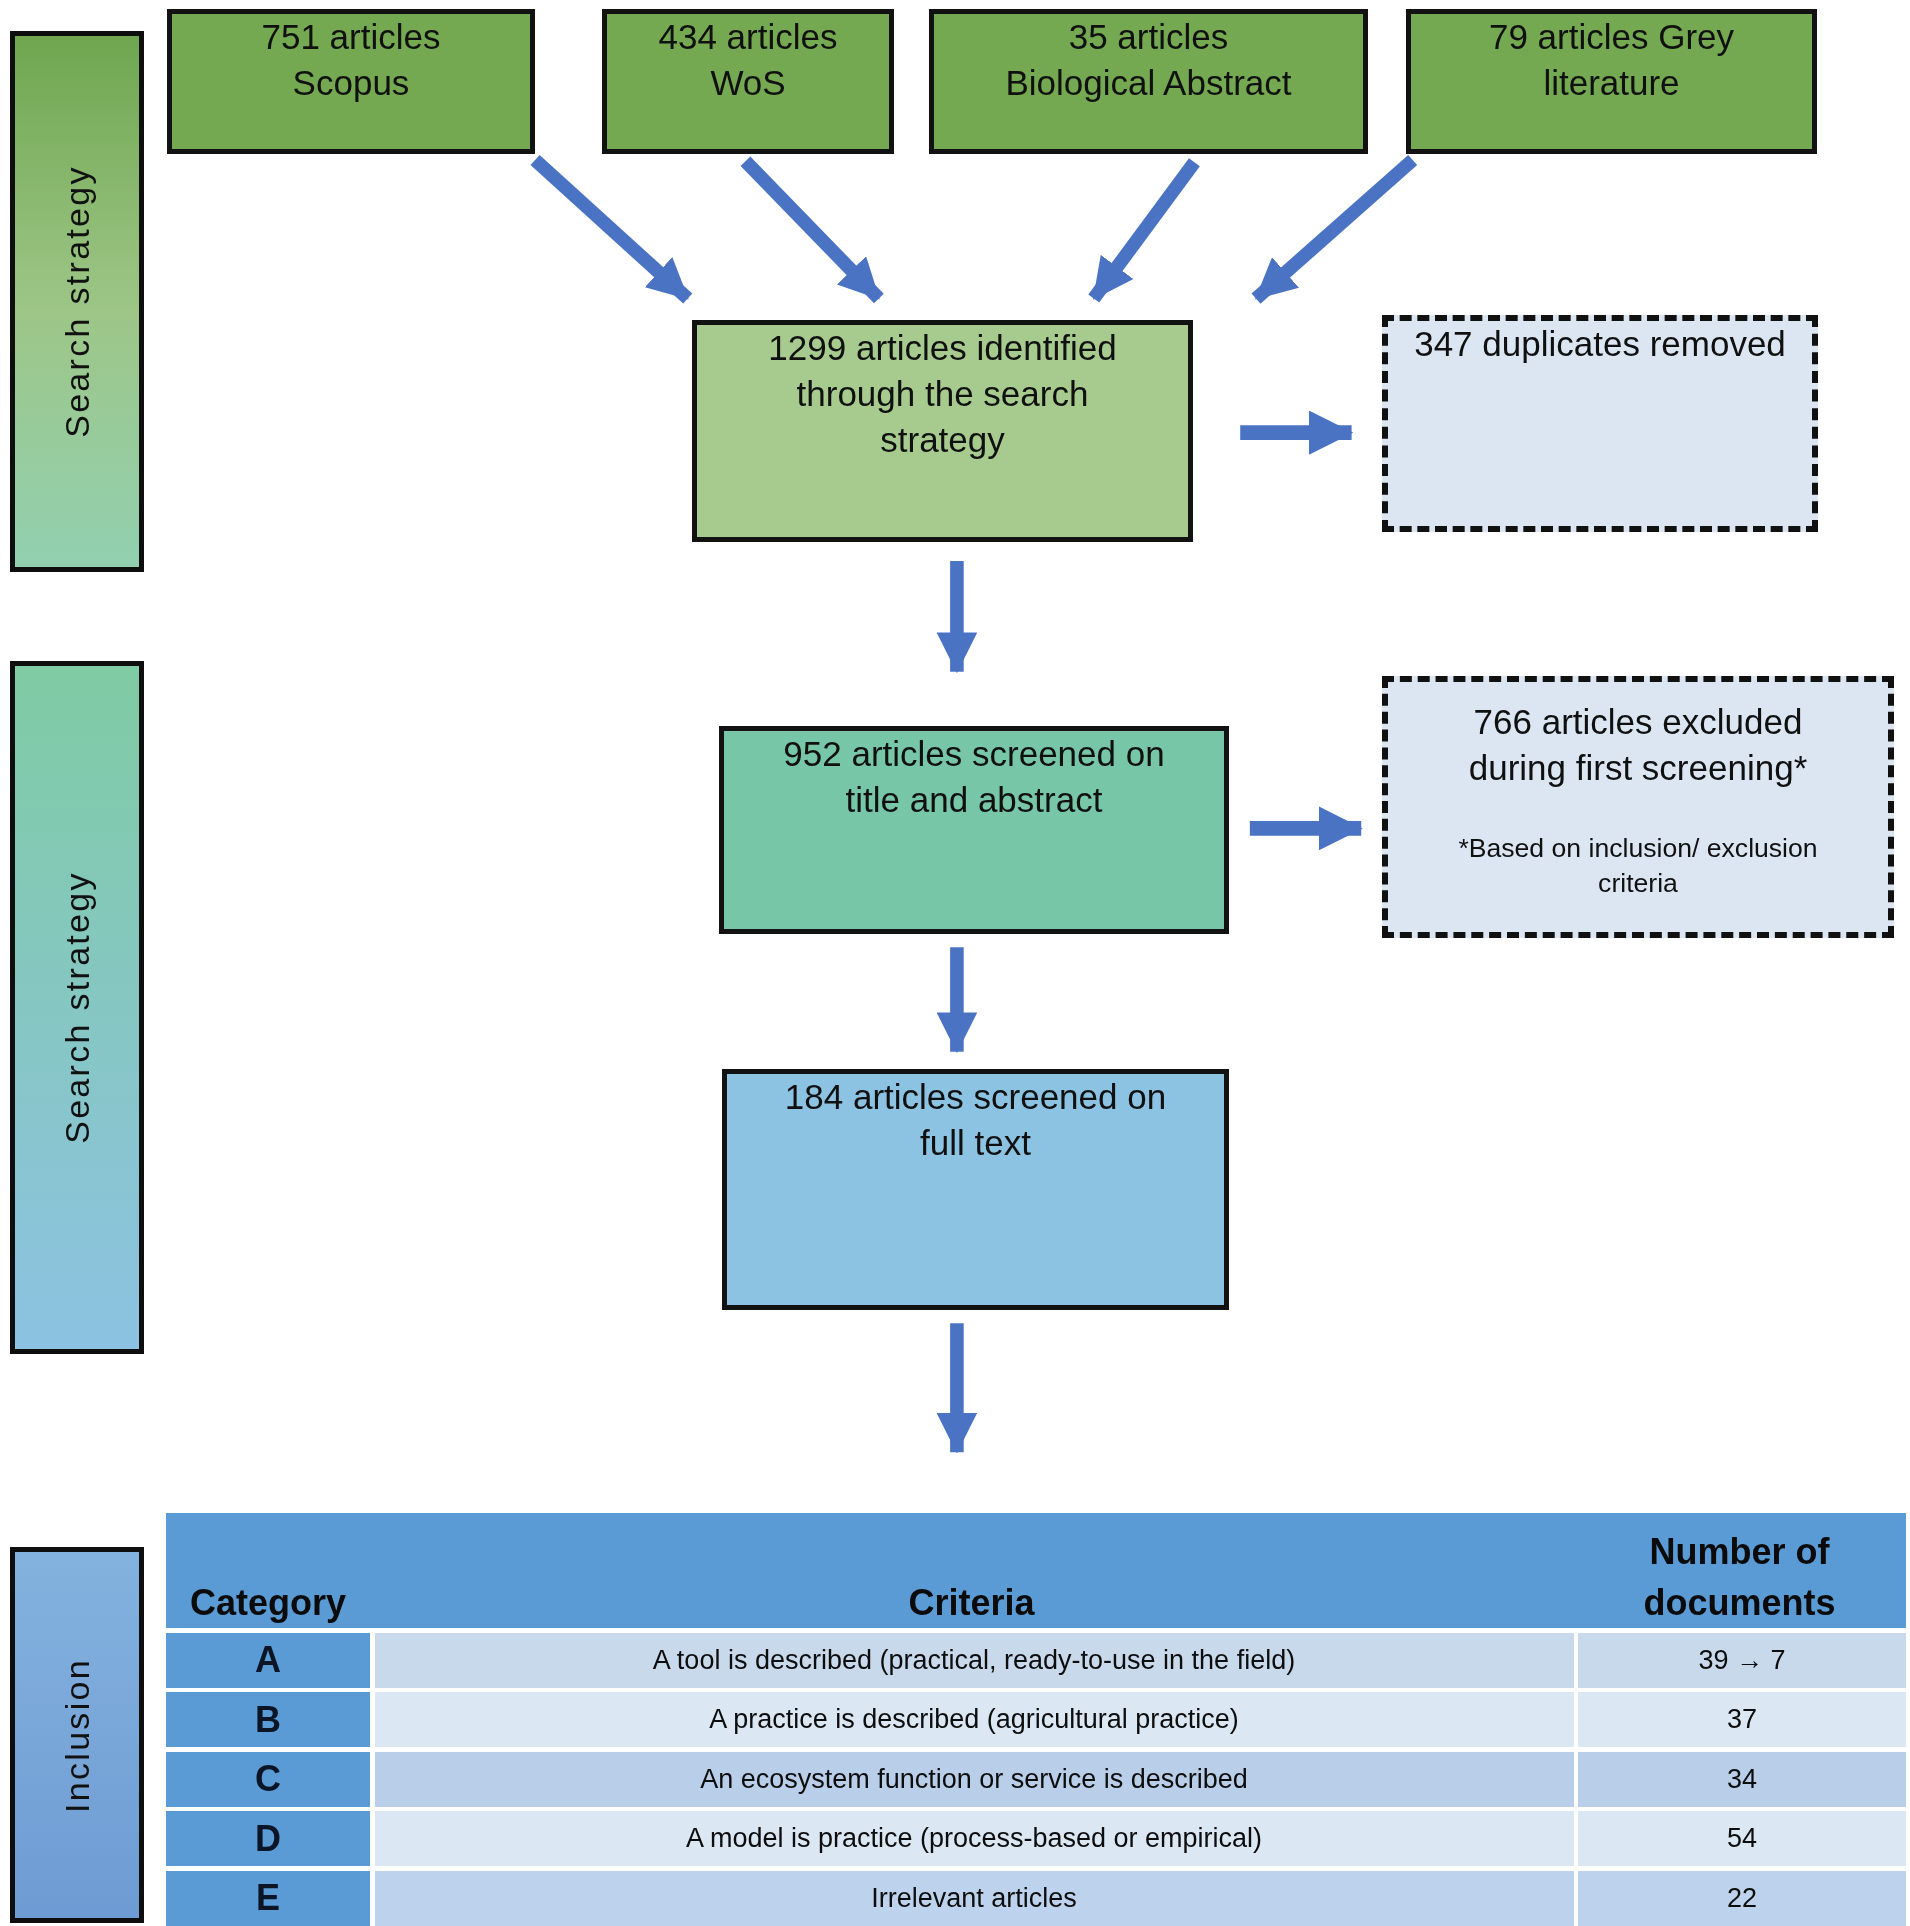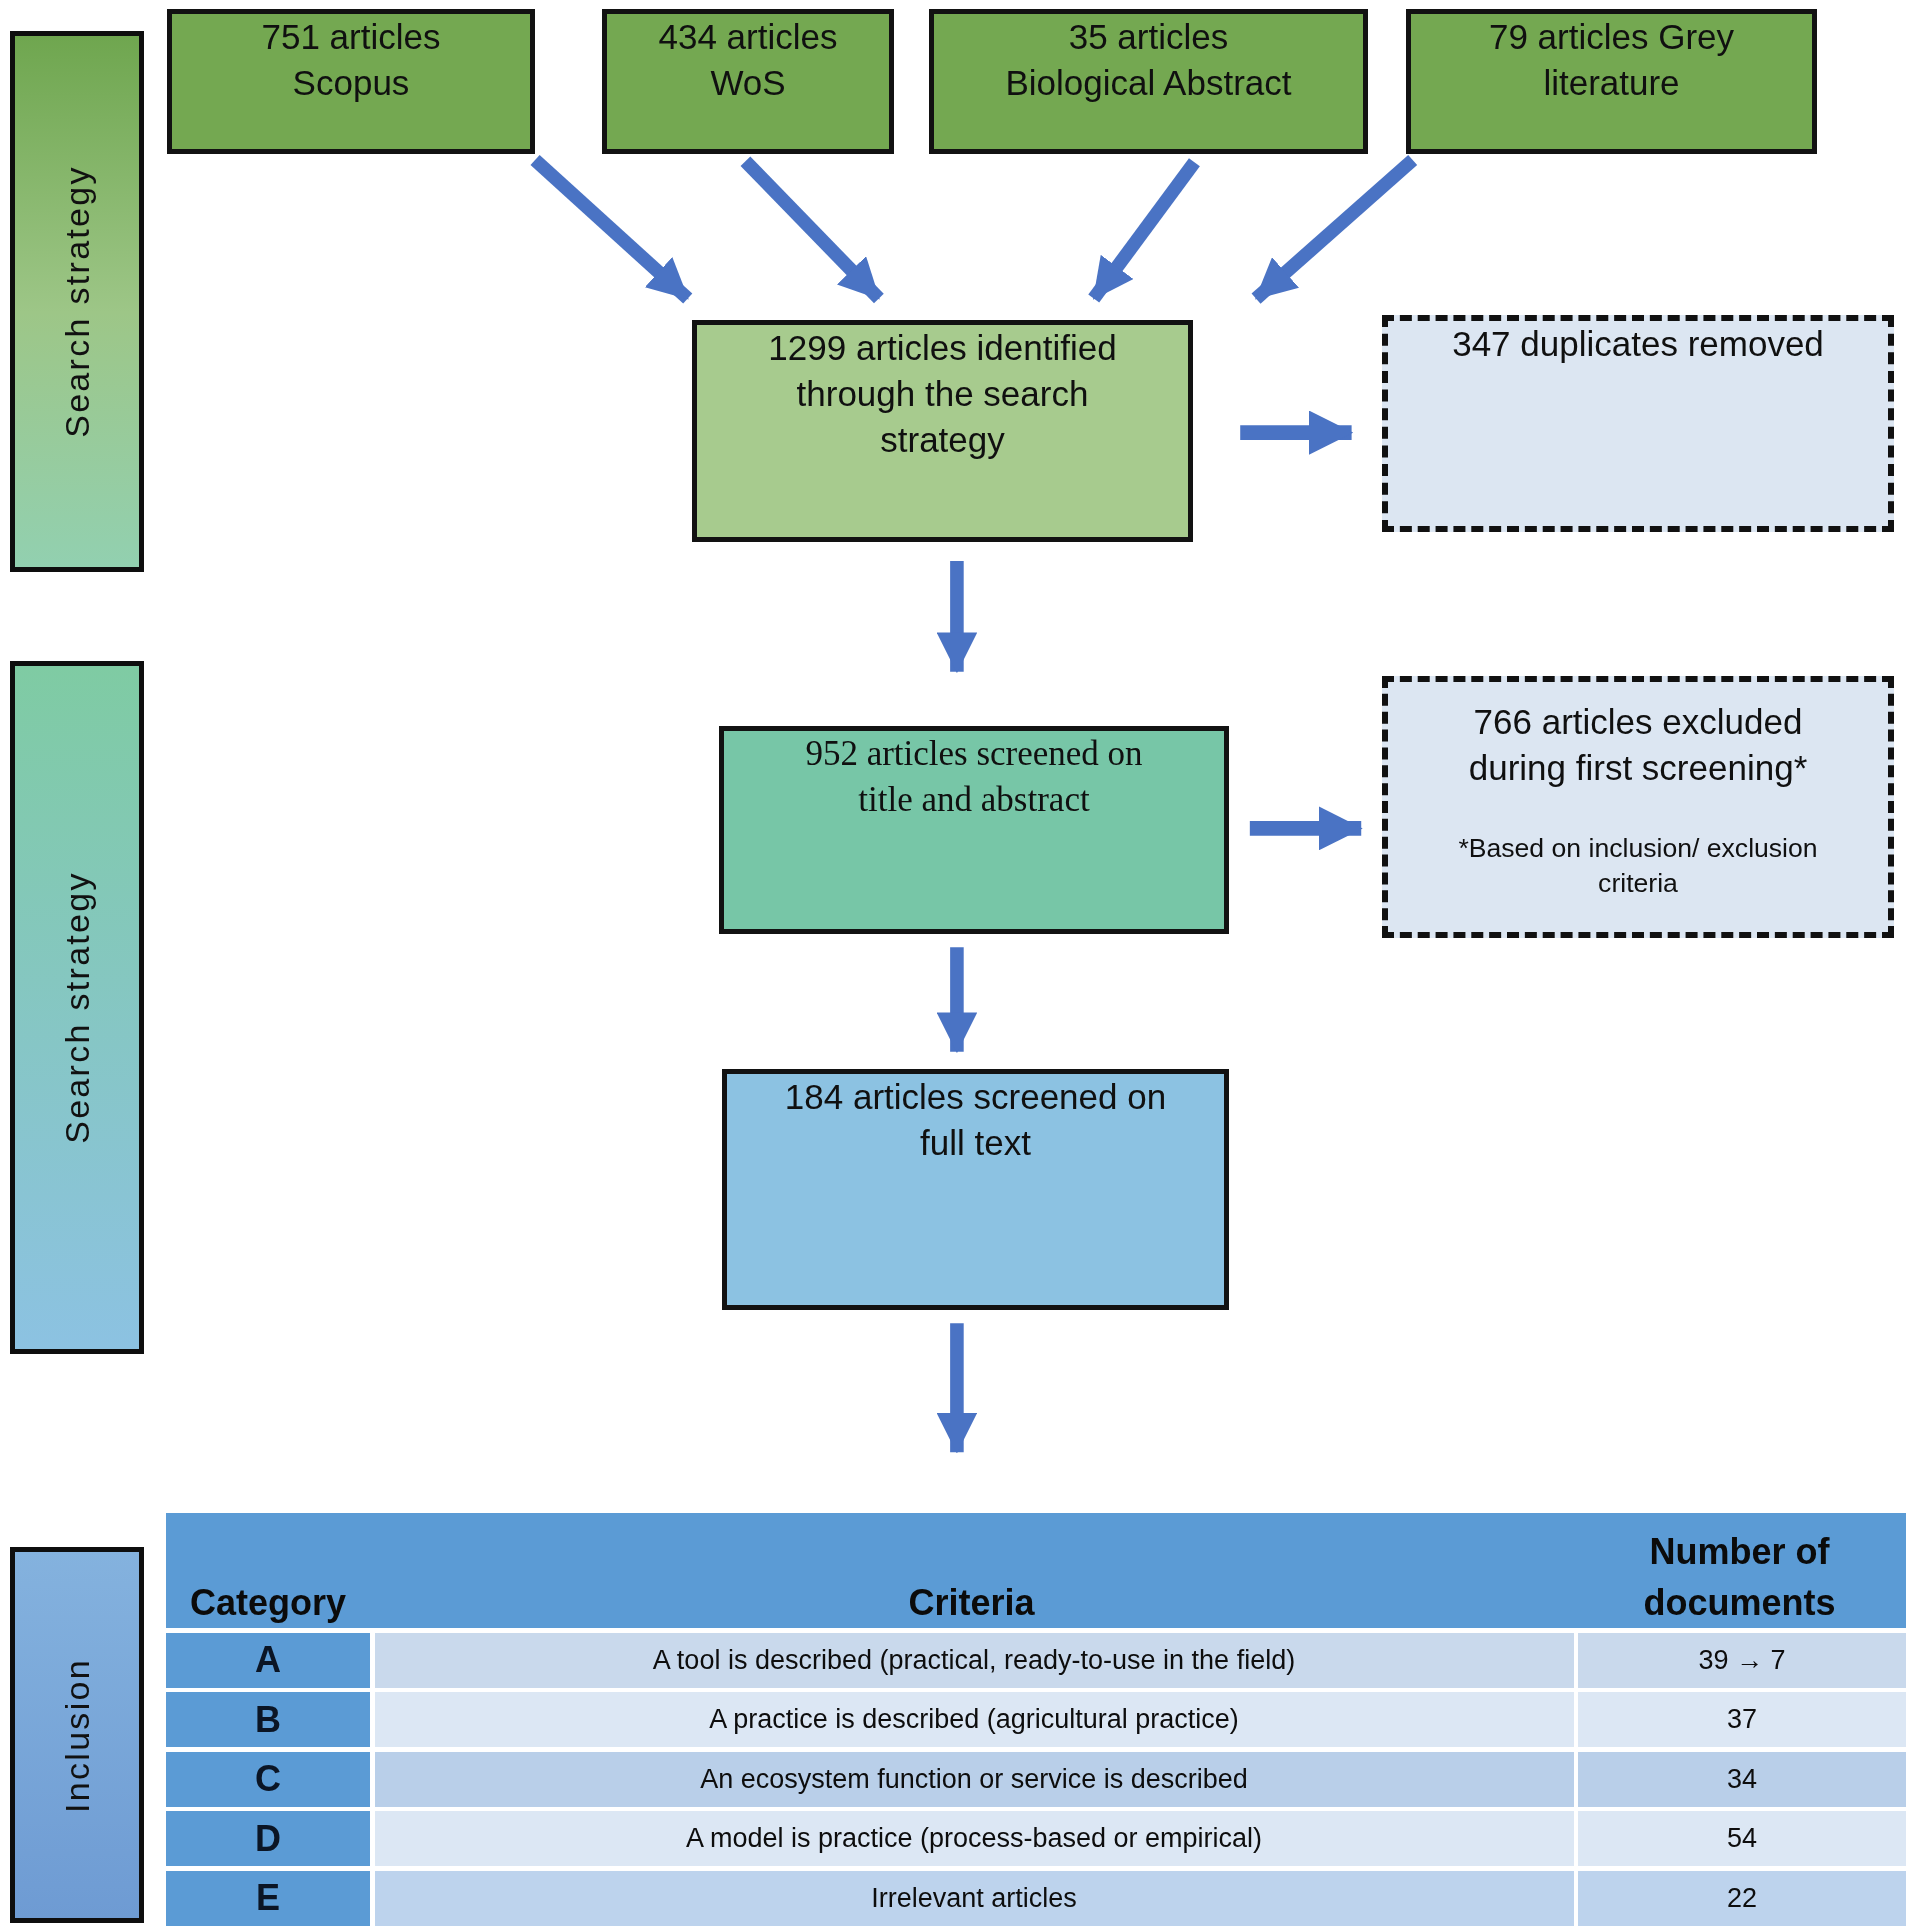--- a/index.html
+++ b/index.html
@@ -27,22 +27,22 @@
   .fbox{position:absolute;box-sizing:border-box;display:flex;flex-direction:column;align-items:center;justify-content:flex-start;
         text-align:center;z-index:2;}
   .solid{border:5.1px solid var(--box-border);}
   .dashedbox{border:6.2px dashed #111;background:var(--dashed-fill);}
   .box-label{font-size:35px;line-height:1.32;white-space:pre-line;color:#101010;}
   .box-note{font-size:26.6px;line-height:1.3;white-space:pre-line;color:#101010;margin-top:40px;}
   .src{top:8.5px;height:145px;background:var(--source-fill);}
   .src-1{left:167px;width:368px;} .src-2{left:602px;width:292px;}
   .src-3{left:929px;width:439px;} .src-4{left:1406px;width:411px;}
   .identified{left:692px;top:320px;width:501px;height:222px;background:var(--identified-fill);}
-  .duplicates{left:1382px;top:315px;width:512px;height:217px;}
-  .screened{left:719px;top:726px;width:510px;height:208px;background:var(--screened-fill);font-family:Liberation Serif, serif;}
+  .duplicates{left:1382px;top:315px;width:436px;height:217px;}
+  .screened{left:719px;top:726px;width:510px;height:208px;background:var(--screened-fill);}
   .excluded{left:1382px;top:676px;width:512px;height:262px;padding:17px 32px;}
   .fulltext{left:722px;top:1069px;width:507px;height:241px;background:var(--fulltext-fill);}
   .inclusion-table{position:absolute;left:166px;top:1513px;width:1740px;display:grid;
         grid-template-columns:204px 1199px 328px;grid-template-rows:115px repeat(5,55px);gap:4.5px;z-index:2;}
   .thead{grid-column:1/-1;background:var(--table-header-bg);display:flex;align-items:flex-end;}
   .hcell{display:flex;justify-content:center;align-items:flex-start;padding-top:25px;
          font-weight:bold;font-size:36px;line-height:1.4;text-align:center;white-space:pre-line;color:#0b0b0b;}
   .hc1{width:204px;} .hc2{width:1203px;} .hc3{flex:1;}
   .cell{display:flex;align-items:center;justify-content:center;text-align:center;}
   .cat-cell{background:var(--table-header-bg);font-weight:bold;font-size:36px;color:#0b1525;}

